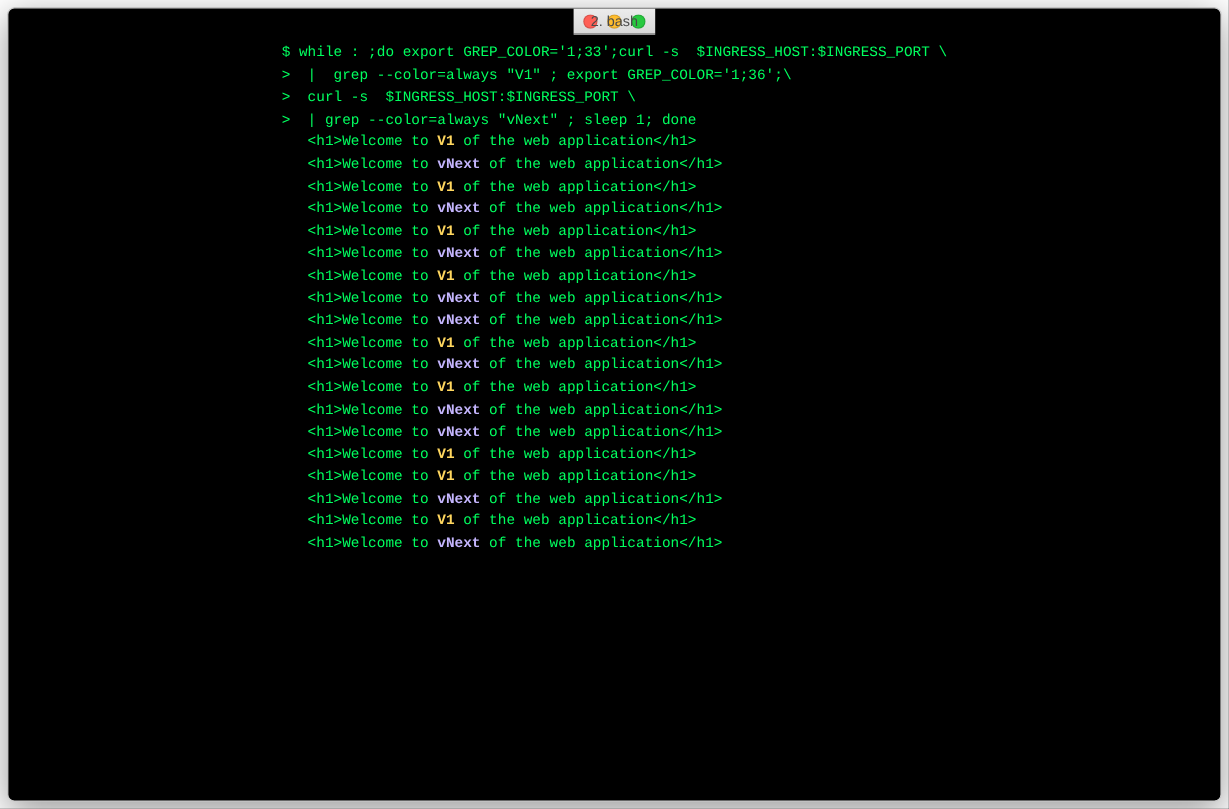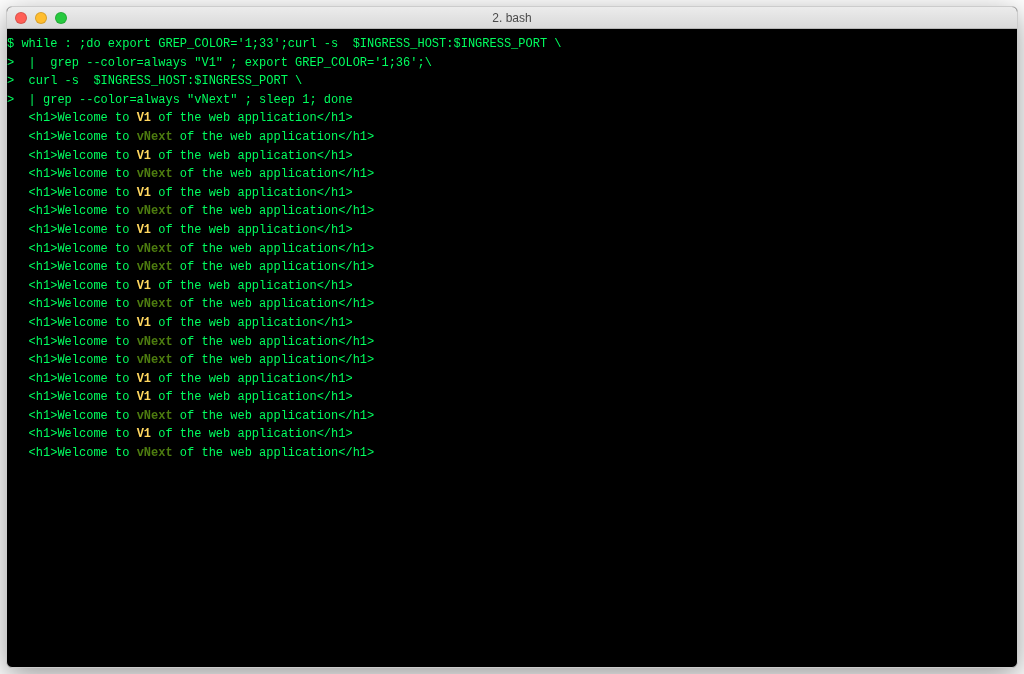--- a/index.html
+++ b/index.html
@@ -13,20 +13,21 @@
     .window {
       width: 1012px;
       height: 662px;
       background: #000;
       border-radius: 6px;
       overflow: hidden;
       box-shadow: 0 8px 30px rgba(0,0,0,0.4);
       display: flex;
       flex-direction: column;
       border: 1px solid #ccc;
+      align-items: center;
     }
     .titlebar {
       height: 22px;
       background: linear-gradient(#ececec, #d9d9d9);
       border-bottom: 1px solid #b6b6b6;
       display: flex;
       align-items: center;
       padding: 0 8px;
       position: relative;
     }
@@ -46,21 +47,21 @@
     .terminal {
       flex: 1;
       padding: 6px 0;
       color: #00ff5f;
       font-size: 12px;
       line-height: 1.55;
       white-space: pre;
       overflow: hidden;
     }
     .hl-yellow { color: #ffd75f; font-weight: bold; font-family: Liberation Mono, monospace; }
-    .hl-cyan   { color: #4d7c0f; font-weight: bold; }
+    .hl-cyan   { color: #c4b5fd; font-weight: bold; }
     .prompt { white-space: pre; }
     .outline { white-space: pre; display: block; padding-left: 3ch; }
   </style>
 </head>
 <body>
 
 <div class="window">
   <div class="titlebar">
     <div class="traffic-lights">
       <div class="traffic-light red"></div>

